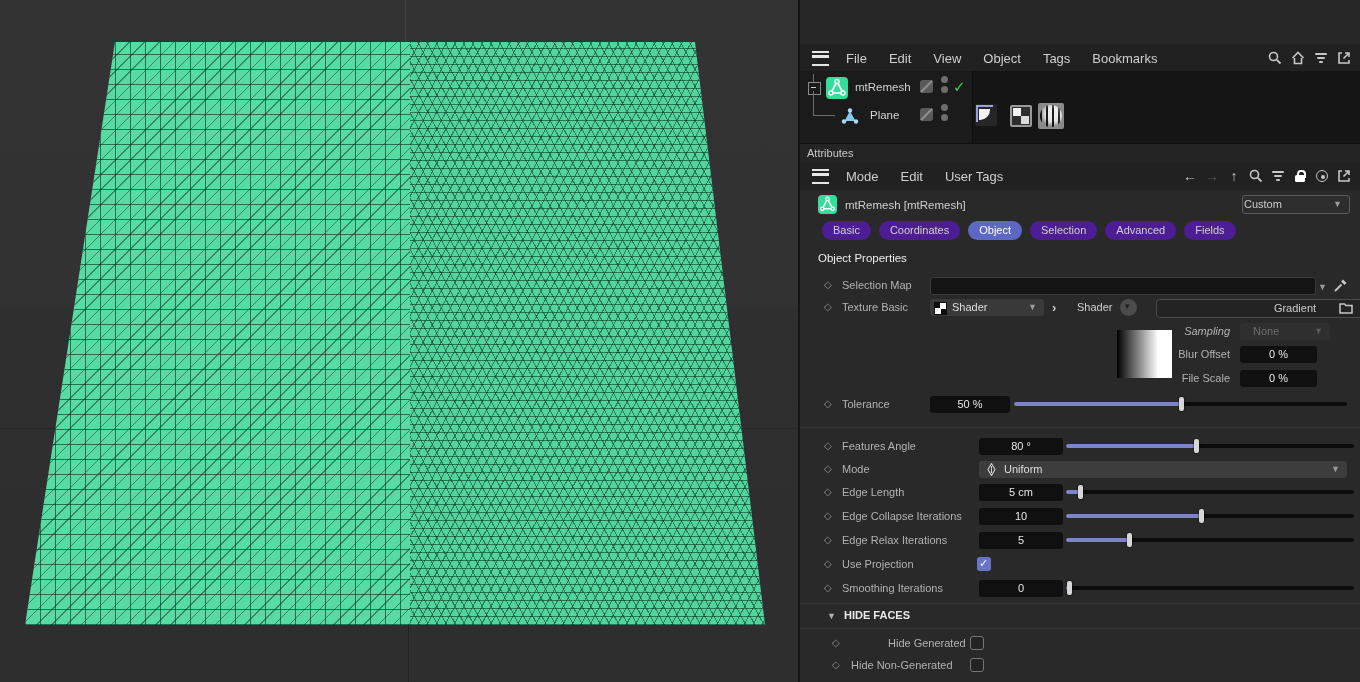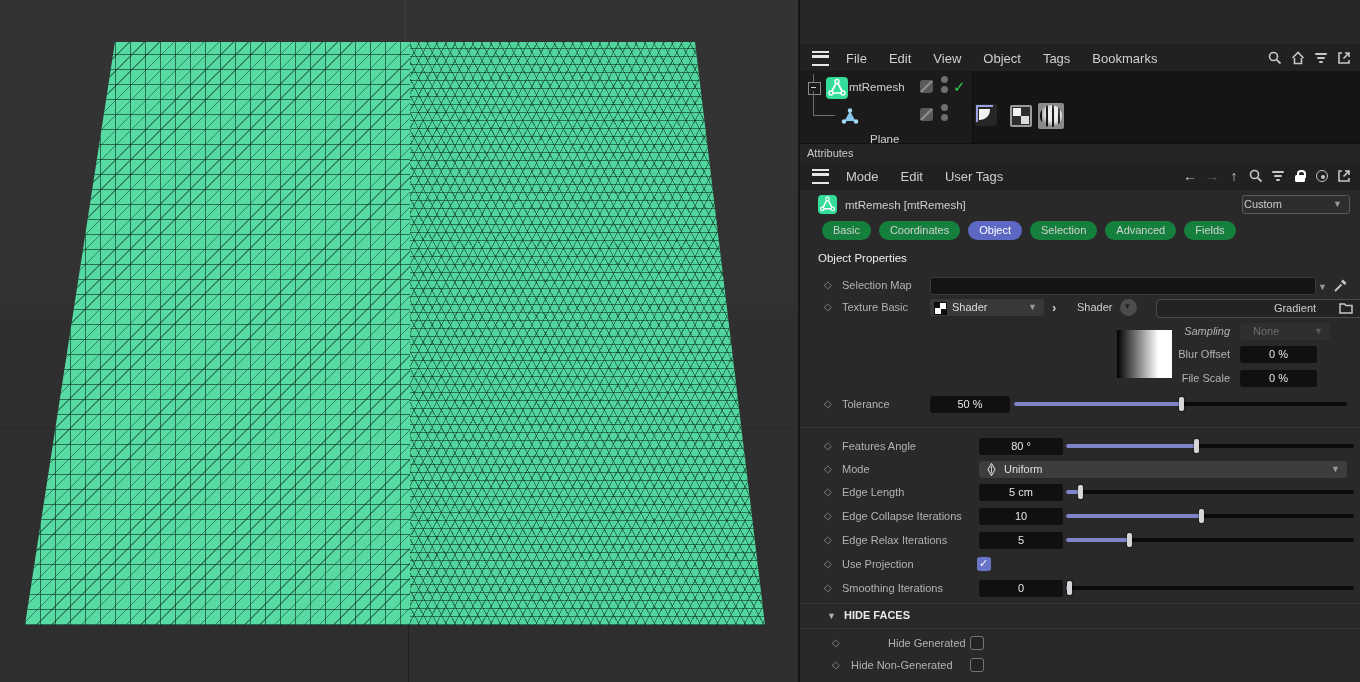--- a/index.html
+++ b/index.html
@@ -91,21 +91,21 @@
   .am-content{left:0;top:190px;width:562px;height:492px;background:#292929;}
   .am-content > *{position:absolute;}
 
   .hdr-icon{left:18px;top:5px;width:19px;height:19px;border-radius:4px;background:#34dd99;}
   .hdr-title{left:45px;top:9px;font-size:11.5px;color:#cfcfcf;}
   .ddl{background:#2d2d2d;border:1px solid #5a5a5a;border-radius:3px;color:#cccccc;font-size:11px;}
   .preset-ddl{left:442px;top:5px;width:105px;height:17px;line-height:17px;padding-left:1px;}
   .caret{position:absolute;right:7px;top:0;color:#9a9a9a;font-size:9px;line-height:17px;}
 
   .tabs{left:22px;top:31px;display:flex;gap:8px;}
-  .tab{background:#15803d;color:#d0d0d0;font-size:11px;padding:3px 11px 4px;border-radius:10px;}
+  .tab{background:#4c1d95;color:#d0d0d0;font-size:11px;padding:3px 11px 4px;border-radius:10px;}
   .tab.active{background:#5d68c4;color:#fff;}
 
   .section-title{left:18px;top:62px;font-size:11.5px;color:#ededed;}
   .diamond{position:absolute;color:#8e8e8e;font-size:10px;top:2px;}
   .lbl{position:absolute;font-size:11px;color:#b2b2b2;top:2px;white-space:nowrap;}
   .arow{position:absolute;left:0;width:562px;height:17px;}
   .valbox{position:absolute;top:0;height:17px;background:#101010;border-radius:3px;
           color:#e6e6e6;font-size:11px;text-align:center;line-height:17px;}
   .slider{position:absolute;top:1px;height:14px;}
   .slider .track{position:absolute;left:0;right:0;top:5px;height:4px;background:#0b0b0b;border-radius:2px;}
@@ -193,39 +193,39 @@
       <div class="tree-stub-up"></div>
       <div class="expand-box"></div>
       <div class="obj-icon" style="left:26px;top:3px;background:#34dd99;">
         <svg width="22" height="22" viewBox="0 0 22 22">
             <path d="M11 4.5 L5 16 H17 Z" fill="none" stroke="#fff" stroke-width="1.7" stroke-linejoin="round"></path>
             <circle cx="11" cy="4.5" r="2" fill="#34dd99" stroke="#fff" stroke-width="1.4"></circle>
             <circle cx="5" cy="16" r="2" fill="#34dd99" stroke="#fff" stroke-width="1.4"></circle>
             <circle cx="17" cy="16" r="2" fill="#34dd99" stroke="#fff" stroke-width="1.4"></circle>
           </svg>
       </div>
-      <span class="obj-label" style="left:49px;">mtRemesh</span>
+      <span class="obj-label" style="left:55px;">mtRemesh</span>
       <div class="tgl-edit" style="left:120px;top:6px;"></div>
       <div class="dot" style="left:141px;top:2px;"></div>
       <div class="dot" style="left:141px;top:12px;"></div>
       <span class="check-green" style="left:153px;">✓</span>
     </div>
 
     <div class="tree-row" style="top:31px;">
       <div class="tree-elbow-v" style="top:-11px;height:24px;"></div>
       <div class="tree-elbow-h" style="top:13px;"></div>
       <div class="obj-icon" style="left:39px;top:3px;">
         <svg width="22" height="22" viewBox="0 0 22 22">
             <path d="M11 6 L5.5 16 H16.5 Z" fill="#86c8ee"></path>
             <circle cx="11" cy="5.5" r="2.2" fill="#a5daf6"></circle>
             <circle cx="5" cy="16.5" r="2.2" fill="#a5daf6"></circle>
             <circle cx="17" cy="16.5" r="2.2" fill="#a5daf6"></circle>
           </svg>
       </div>
-      <span class="obj-label" style="left:70px;margin-top:24px;">Plane</span>
+      <span class="obj-label" style="left:70px;">Plane</span>
       <div class="tgl-edit" style="left:120px;top:6px;"></div>
       <div class="dot" style="left:141px;top:2px;"></div>
       <div class="dot" style="left:141px;top:12px;"></div>
       <div class="tag tag-phong" style="left:175px;top:2px;"></div>
       <div class="tag tag-uvw" style="left:210px;top:3px;"></div>
       <div class="tag tag-texture" style="left:238px;top:1px;">
           <div class="tex-ball"></div>
         </div>
     </div>
   </div>

